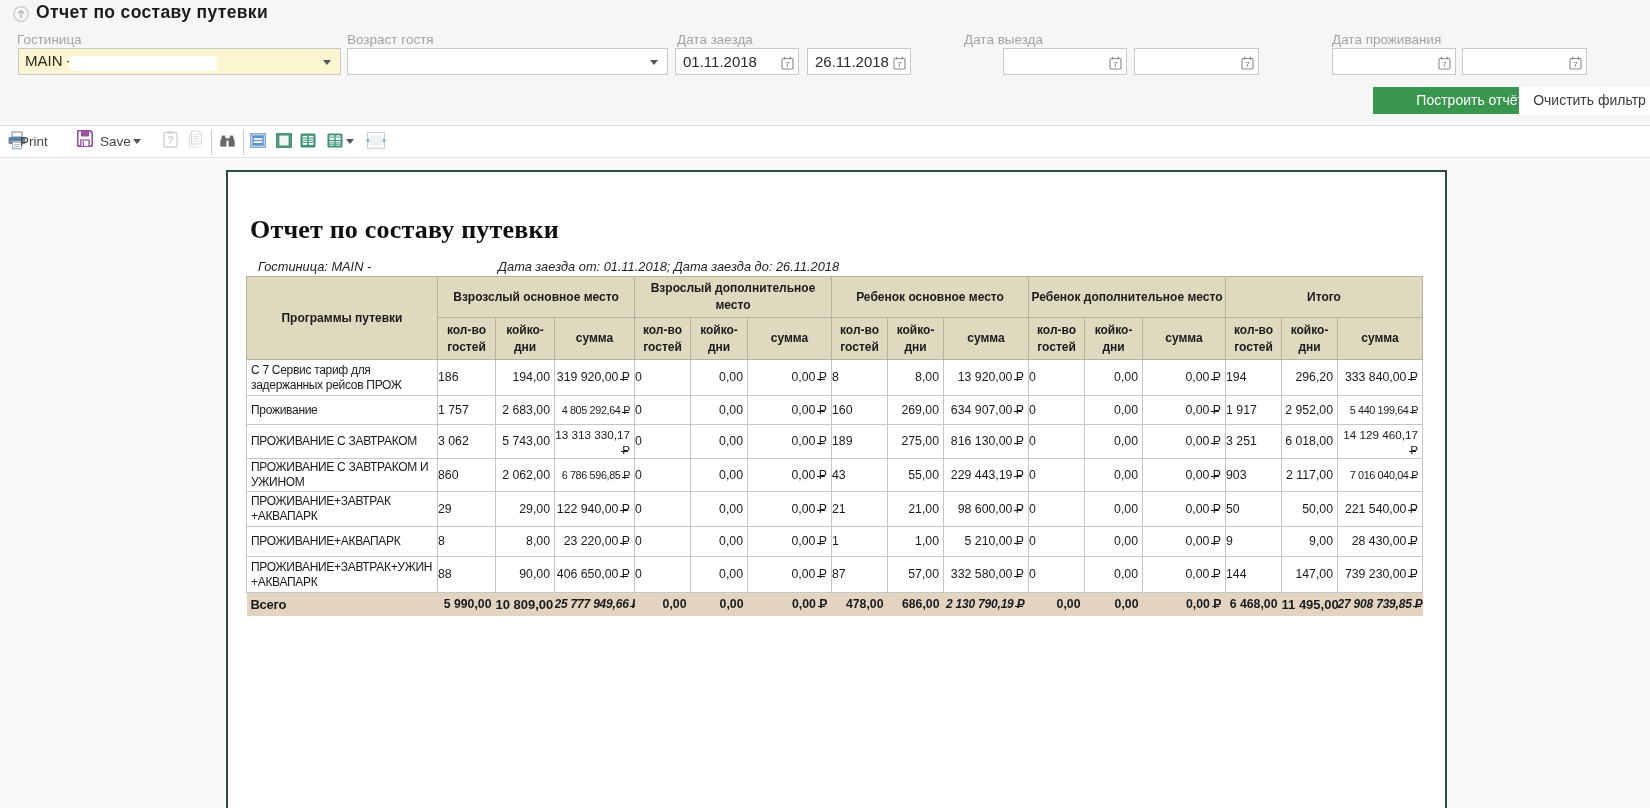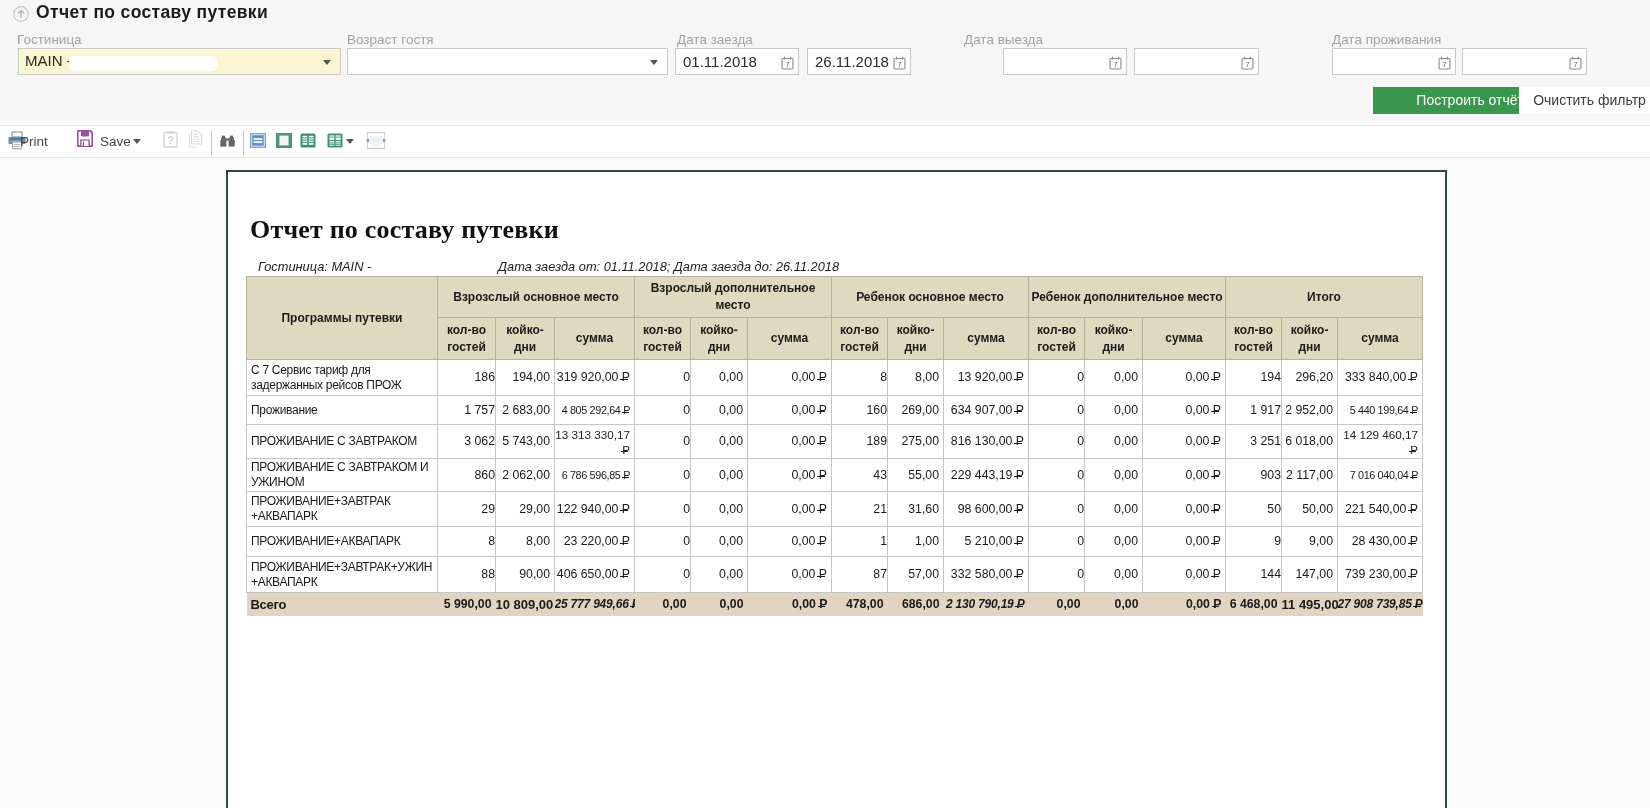--- a/index.html
+++ b/index.html
@@ -33,21 +33,21 @@
   #rsub2 { position:absolute; left:270px; top:87px; font-size:12.8px; font-style:italic; color:#1d1d1d; }
   
   #rt { position:absolute; left:18px; top:104px; border-collapse:collapse; table-layout:fixed;
     width:1176px; color:#1a1a1a; }
   #rt td { border:1px solid #c6c6c6; overflow:hidden; }
   #rt .h { background:#dfdabf; font-weight:bold; font-size:12px; text-align:center;
     border:1px solid #b5b29e; line-height:17px; }
   #rt .d { font-size:12.3px; line-height:15px; background:#fff; }
   #rt .nm { text-align:left; padding:1px 3px 1px 4px; font-size:12px; letter-spacing:-0.3px;
     white-space:nowrap; }
-  #rt .c { text-align:right; }
+  #rt .c { text-align:left; }
   #rt .r { text-align:right; padding-right:4px; }
   #rt .nw { white-space:nowrap; }
   #rt .s2 { font-size:10.8px; letter-spacing:-0.35px; white-space:nowrap; }
   #rt .wr { font-size:11.7px; }
   #rt .tot { background:#e2d4c0; font-weight:bold; font-size:12.3px; border:none;
     border-top:1px solid #8f8f8f; }
   #rt .sm { font-size:12px; letter-spacing:-0.2px;font-style:italic; }
   #rt .md { font-size:13px; }
   .rub { position:relative; display:inline-block; }
   .rub i { position:absolute; font-style:normal; left:-0.12em; bottom:0.42em; width:0.62em;
@@ -348,21 +348,21 @@
 </tr>
 <tr style="height:35px">
 <td class="d nm">ПРОЖИВАНИЕ+ЗАВТРАК<br>+АКВАПАРК</td>
 <td class="d c">29</td>
             <td class="d r nw">29,00</td>
             <td class="d r nw">122&nbsp;940,00&nbsp;<span class="rub">Р<i></i></span></td>
 <td class="d c">0</td>
             <td class="d r nw">0,00</td>
             <td class="d r nw">0,00&nbsp;<span class="rub">Р<i></i></span></td>
 <td class="d c">21</td>
-            <td class="d r nw">31,60</td>
+            <td class="d r nw">21,00</td>
             <td class="d r nw">98&nbsp;600,00&nbsp;<span class="rub">Р<i></i></span></td>
 <td class="d c">0</td>
             <td class="d r nw">0,00</td>
             <td class="d r nw">0,00&nbsp;<span class="rub">Р<i></i></span></td>
 <td class="d c">50</td>
             <td class="d r nw">50,00</td>
             <td class="d r nw">221&nbsp;540,00&nbsp;<span class="rub">Р<i></i></span></td>
 </tr>
 <tr style="height:30px">
 <td class="d nm">ПРОЖИВАНИЕ+АКВАПАРК</td>

